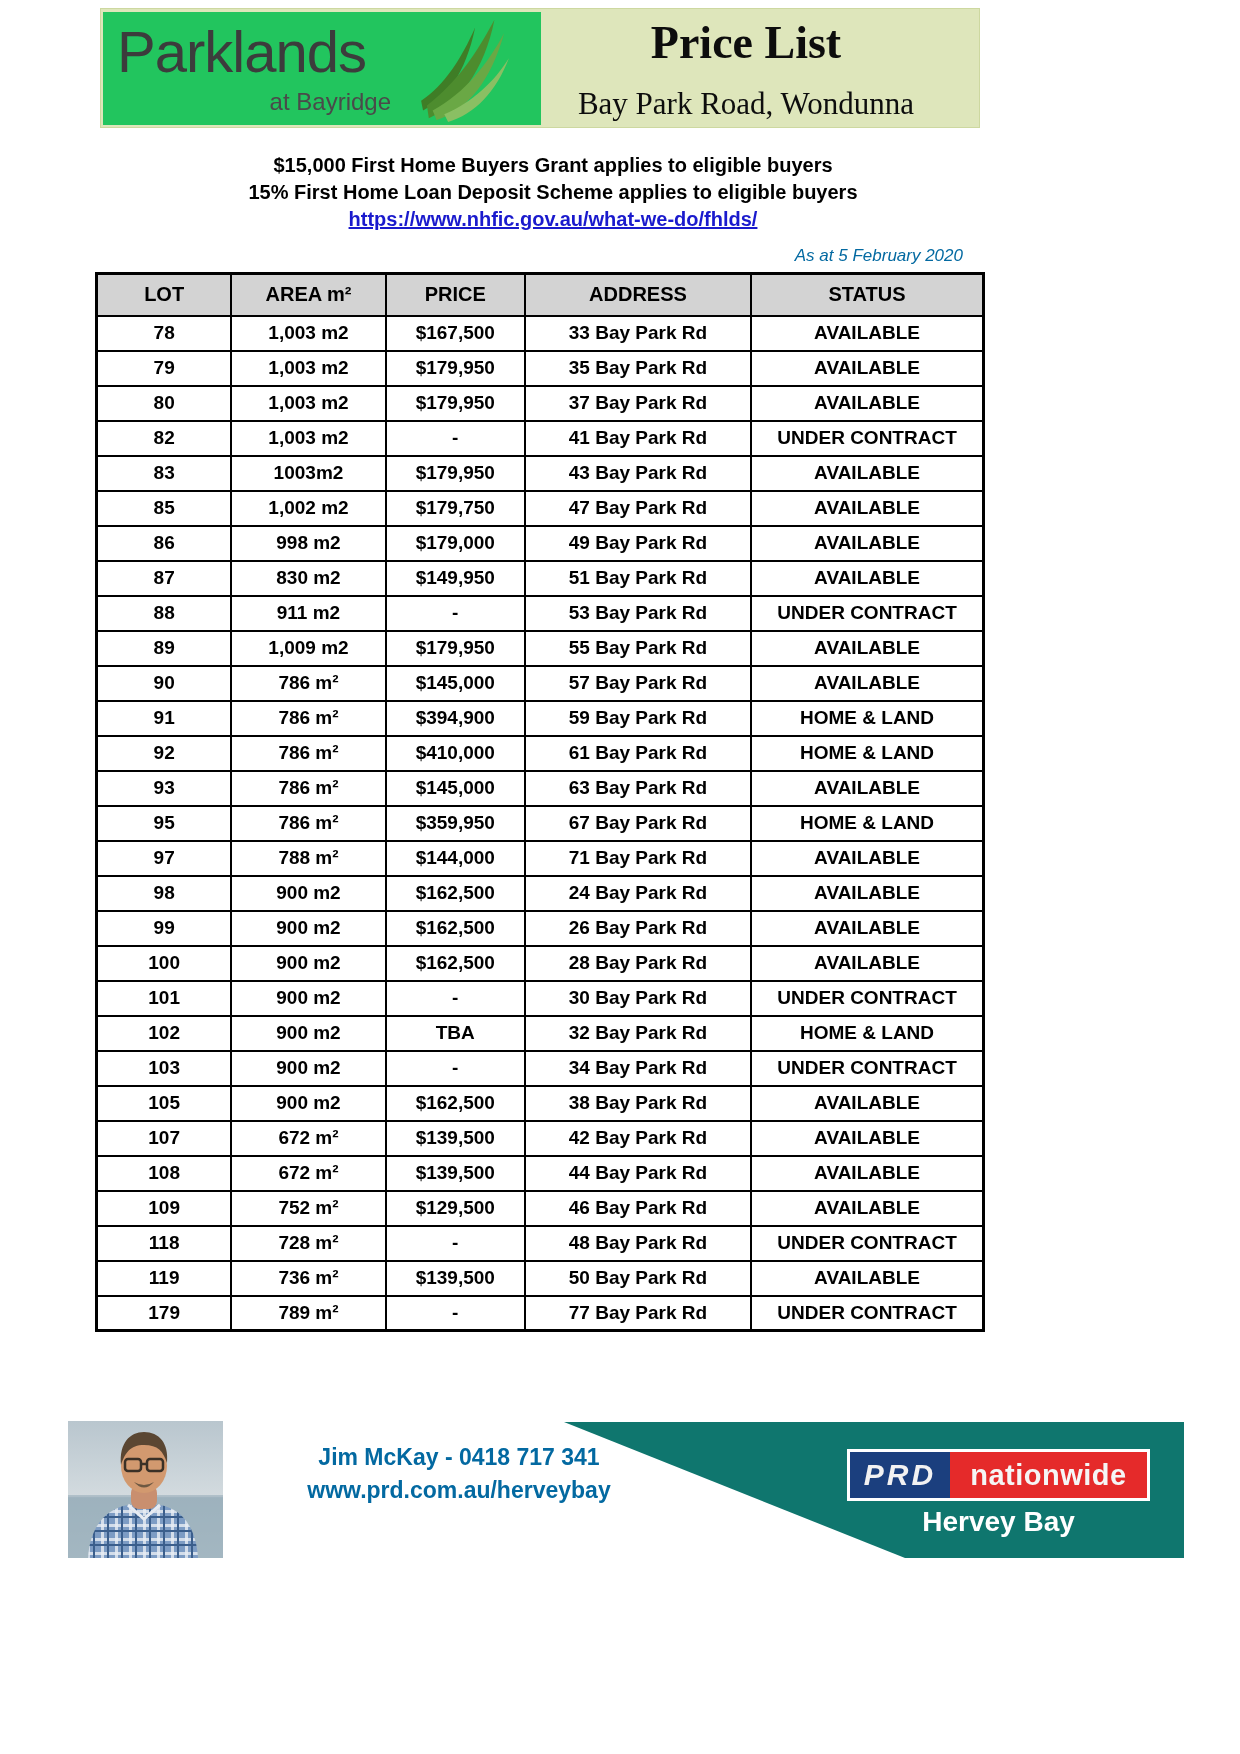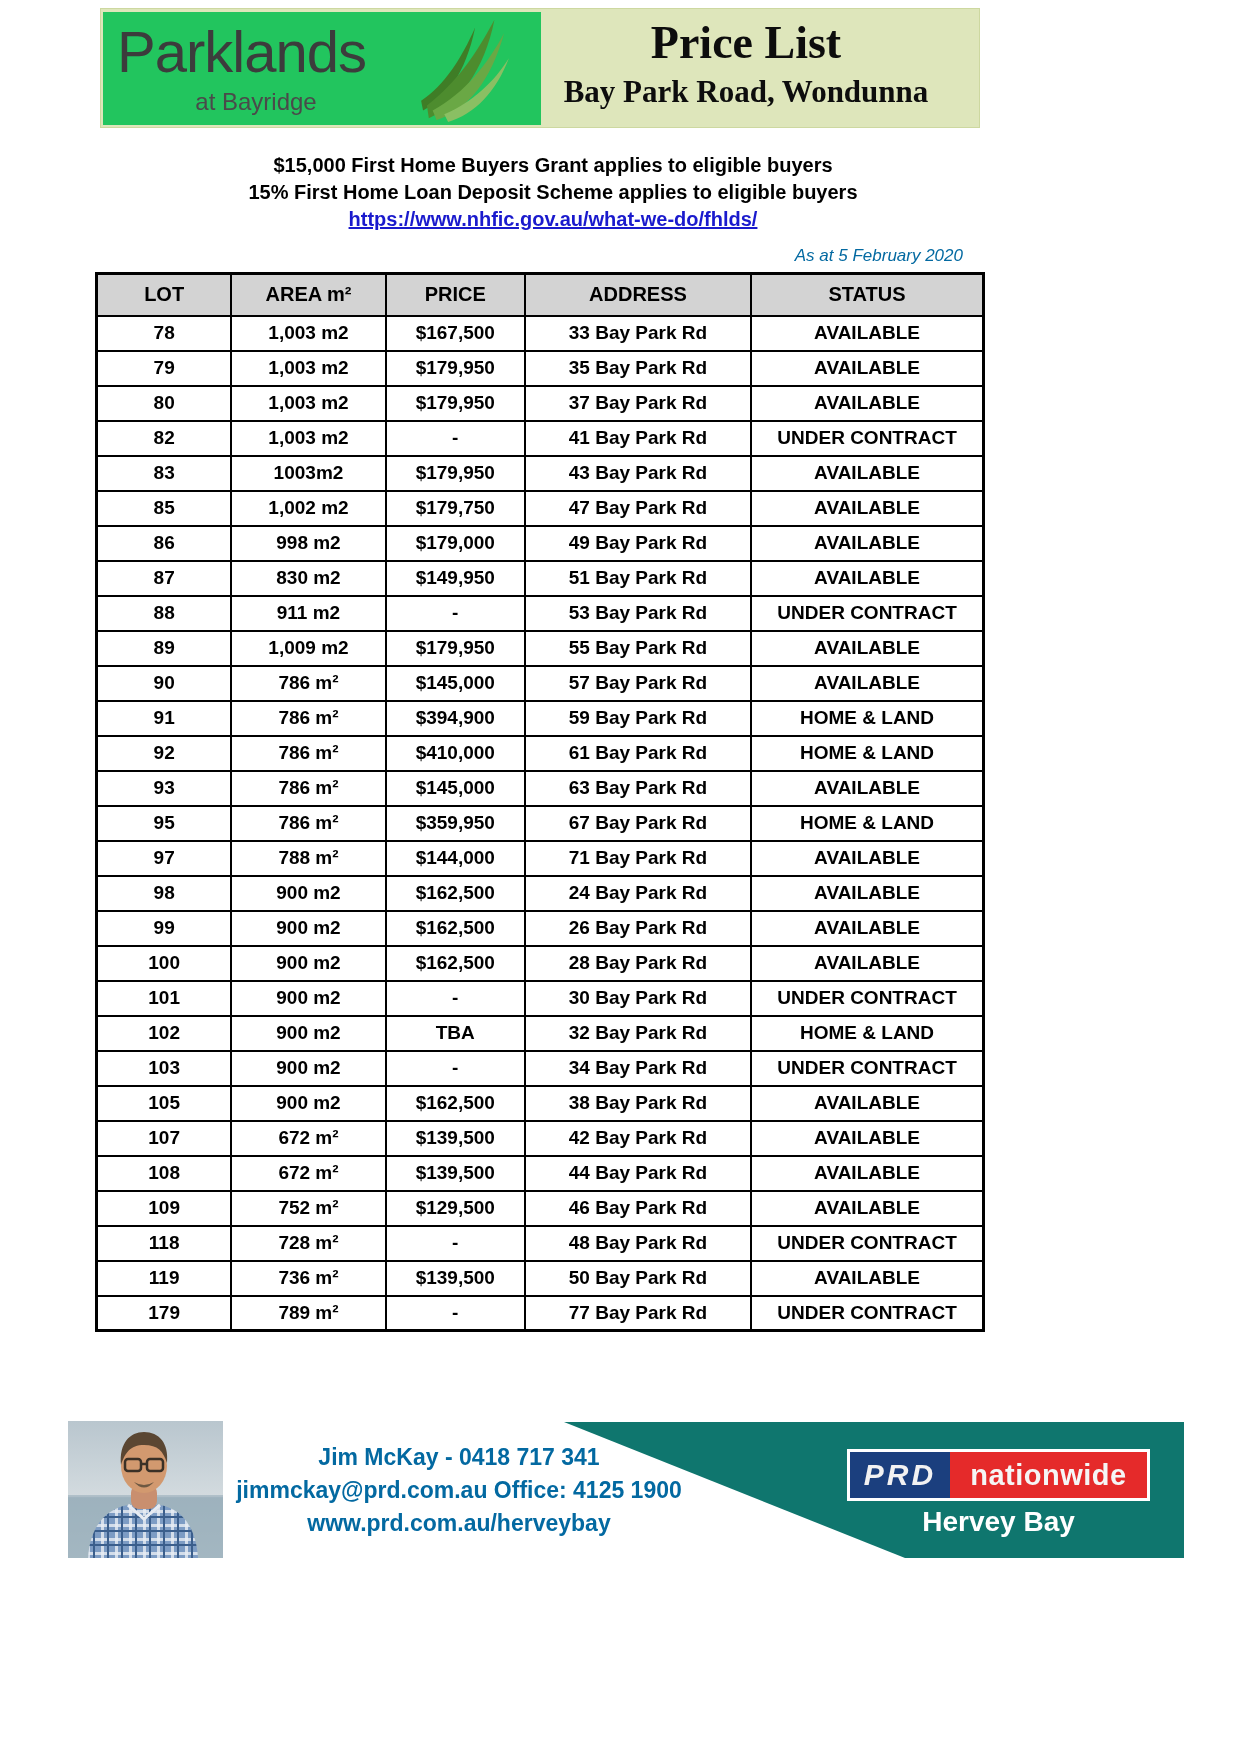--- a/index.html
+++ b/index.html
@@ -16,30 +16,30 @@
   }
   .logo-box {
     position:absolute; left:2px; top:3px; width:438px; height:113px;
     background:#22c55e;
   }
   .logo-main {
     position:absolute; left:14px; top:6px; font-size:58px; color:#3c3c3c;
     font-family:"Liberation Sans", sans-serif; letter-spacing:-1px;
   }
   .logo-sub {
-    position:absolute; left:18px; top:76px; width:270px; text-align:center;
+    position:absolute; left:18px; top:76px; width:270px; text-align:right;
     font-size:24px; color:#4a4a4a;
   }
   .logo-leaves { position:absolute; left:292px; top:2px; width:140px; height:108px; }
   .title-block {
     position:absolute; left:425px; top:8px; width:440px; text-align:center;
     font-family:"Liberation Serif", serif; color:#0d0d0d;
   }
   .title-main { font-size:46px; font-weight:bold; line-height:52px; }
-  .title-sub  { font-size:31px; font-weight:bold; line-height:38px; margin-top:4px; }
+  .title-sub  { font-size:31px; font-weight:normal; line-height:38px; margin-top:16px; }
 
   
   .notices { position:absolute; left:0; top:152px; width:1106px; text-align:center; }
   .notice-line { font-size:20px; font-weight:bold; color:#000; line-height:27px; }
   .notice-link a, .notice-link {
     font-size:20px; font-weight:bold; color:#1a1acd; text-decoration:underline;
     line-height:27px; cursor:pointer;
   }
 
   
@@ -374,21 +374,20 @@
     <g stroke="#3a3026" stroke-width="2.5" fill="none">
       <rect x="57" y="38" width="16" height="12" rx="3"></rect>
       <rect x="79" y="38" width="16" height="12" rx="3"></rect>
       <line x1="73" y1="43" x2="79" y2="43"></line>
     </g>
     <path d="M66,61 Q76,67 86,61 Q76,72 66,61 Z" fill="#6d5842"></path>
   </svg>
 
   <div class="contact-block">
     <div>Jim McKay - 0418 717 341</div>
-    <div>jimmckay@prd.com.au Office: 4125 1900</div>
     <div>www.prd.com.au/herveybay</div>
   </div>
 
   <div class="brand-banner">
     <div class="prd-logo">
       <div class="prd-box">PRD</div>
       <div class="nationwide-box">nationwide</div>
     </div>
     <div class="brand-location">Hervey Bay</div>
   </div>

